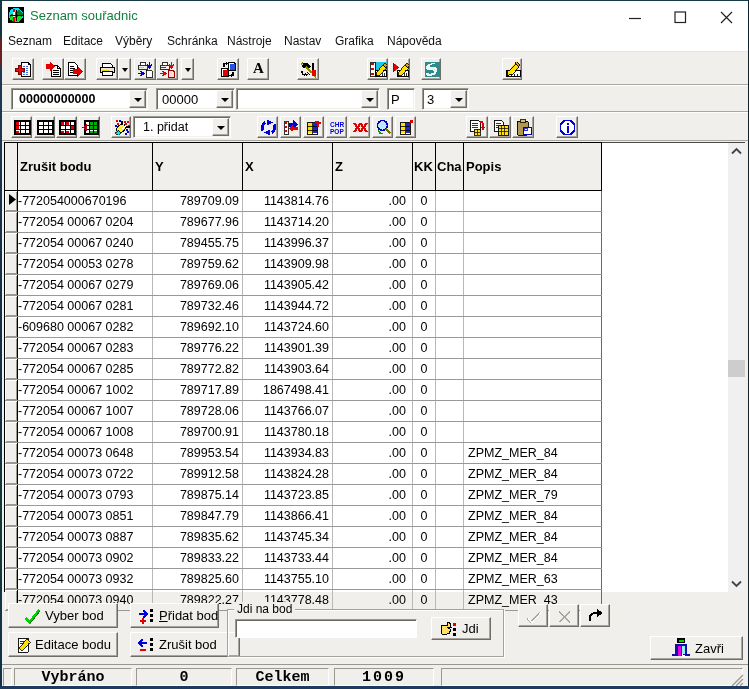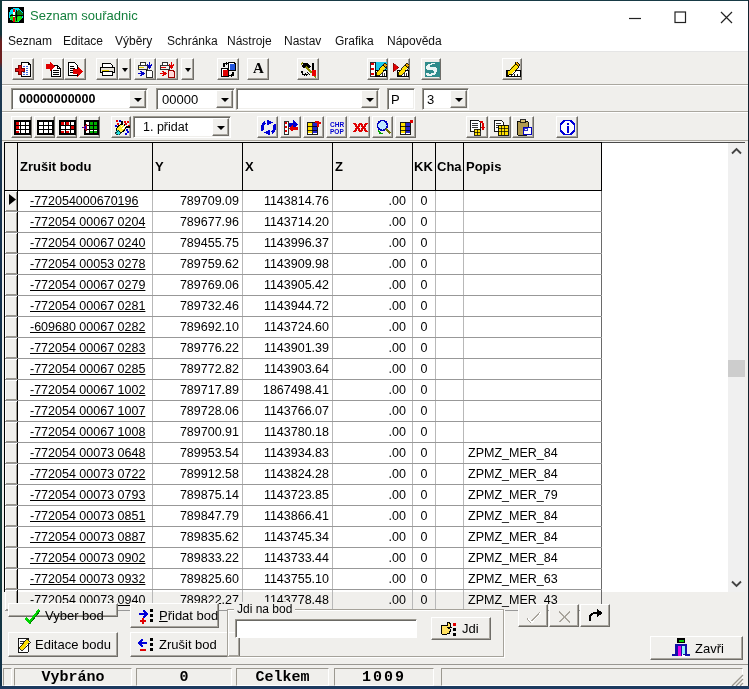--- a/index.html
+++ b/index.html
@@ -48,21 +48,21 @@
   border:1px solid; border-color:#fff #6f6d68 #6f6d68 #fff; box-shadow:inset -1px -1px 0 #a8a59e; }
 .cbtn:after { content:""; position:absolute; left:4px; top:7px; border:4px solid transparent; border-top:4px solid #000; }
 
 
 #gridbg { left:4px; top:142px; width:741px; height:450px; background:#fff; border-top:1px solid #4a4a4a; border-left:1px solid #000; }
 #grid { left:4px; top:142px; width:597px; border-collapse:collapse; table-layout:fixed; font-size:12.5px; }
 #grid th { background:#f0efec; border:1px solid #000; font-size:13px; font-weight:bold; text-align:left; padding:0 0 0 2px; height:21px; }
 #grid td { border-right:1px solid #b8b8b8; border-bottom:1px solid #989898; height:21px; padding:0 3px; white-space:nowrap; overflow:hidden; }
 #grid td.ind { background:#f0efec; border-right:1px solid #000;
   box-shadow:inset 1px 1px 0 #fff, inset -1px -1px 0 #9b9890; }
-#grid .num { text-align:right; } #grid td:nth-child(2) { padding-left:12px;text-decoration:underline; } #grid td:last-child { padding-left:4px; border-right:1px solid #6a6a6a; } 
+#grid .num { text-align:right; } #grid td:nth-child(2) { padding-left:0; } #grid td:last-child { padding-left:4px; border-right:1px solid #6a6a6a; } 
 #grid .ctr { text-align:center; }
 
 
 #vsb { left:728px; top:143px; width:17px; height:449px; background:#f0f0f0; }
 #vsb .arr { position:absolute; left:0; width:17px; height:17px; }
 #vsb .thumb { position:absolute; left:0; top:217px; width:17px; height:17px; background:#cdcdcd; }
 
 
 .pbtn { position:absolute; white-space:nowrap; background:#f0efec; border:1px solid; border-color:#fff #6f6d68 #6f6d68 #fff;
   box-shadow:inset -1px -1px 0 #a8a59e; font-size:13px; color:#000; text-align:center; }
@@ -638,21 +638,21 @@
 <div class="abs" id="vsb">
 <svg class="arr" style="top:0" width="17" height="17">
       <path d="M4 10.5 L8.5 6 L13 10.5" stroke="#444" stroke-width="1.9" fill="none"></path>
     </svg>
 <div class="thumb"></div>
 <svg class="arr" style="top:432px" width="17" height="17">
       <path d="M4 6.5 L8.5 11 L13 6.5" stroke="#444" stroke-width="1.9" fill="none"></path>
     </svg>
 </div>
 
-<div class="pbtn" style="left:8px;top:603px;width:110px;height:14px">
+<div class="pbtn" style="left:8px;top:603px;width:110px;height:25px">
 <svg style="position:absolute;left:15px;top:5px" width="17" height="15" viewBox="0 0 17 15">
       <path d="M1.5 9 l4.5 4 L15.5 1" stroke="#00d400" stroke-width="3" fill="none"></path>
       <path d="M6.5 13.8 L16 2" stroke="#007000" stroke-width="1" fill="none"></path>
     </svg>
 <span style="position:absolute;left:36px;top:4px">Vyber bod</span>
   </div>
 <div class="pbtn" style="left:8px;top:632px;width:110px;height:25px">
 <svg style="position:absolute;left:6px;top:3px" width="18" height="18" viewBox="0 0 18 18">
 <path d="M3 2 h10 v14 h-10 z" fill="#fff" stroke="#000" stroke-width="0.9"></path>
 <path d="M4.5 5 h7 M4.5 7.5 h7 M4.5 10 h7" stroke="#000" stroke-width="0.8"></path>

